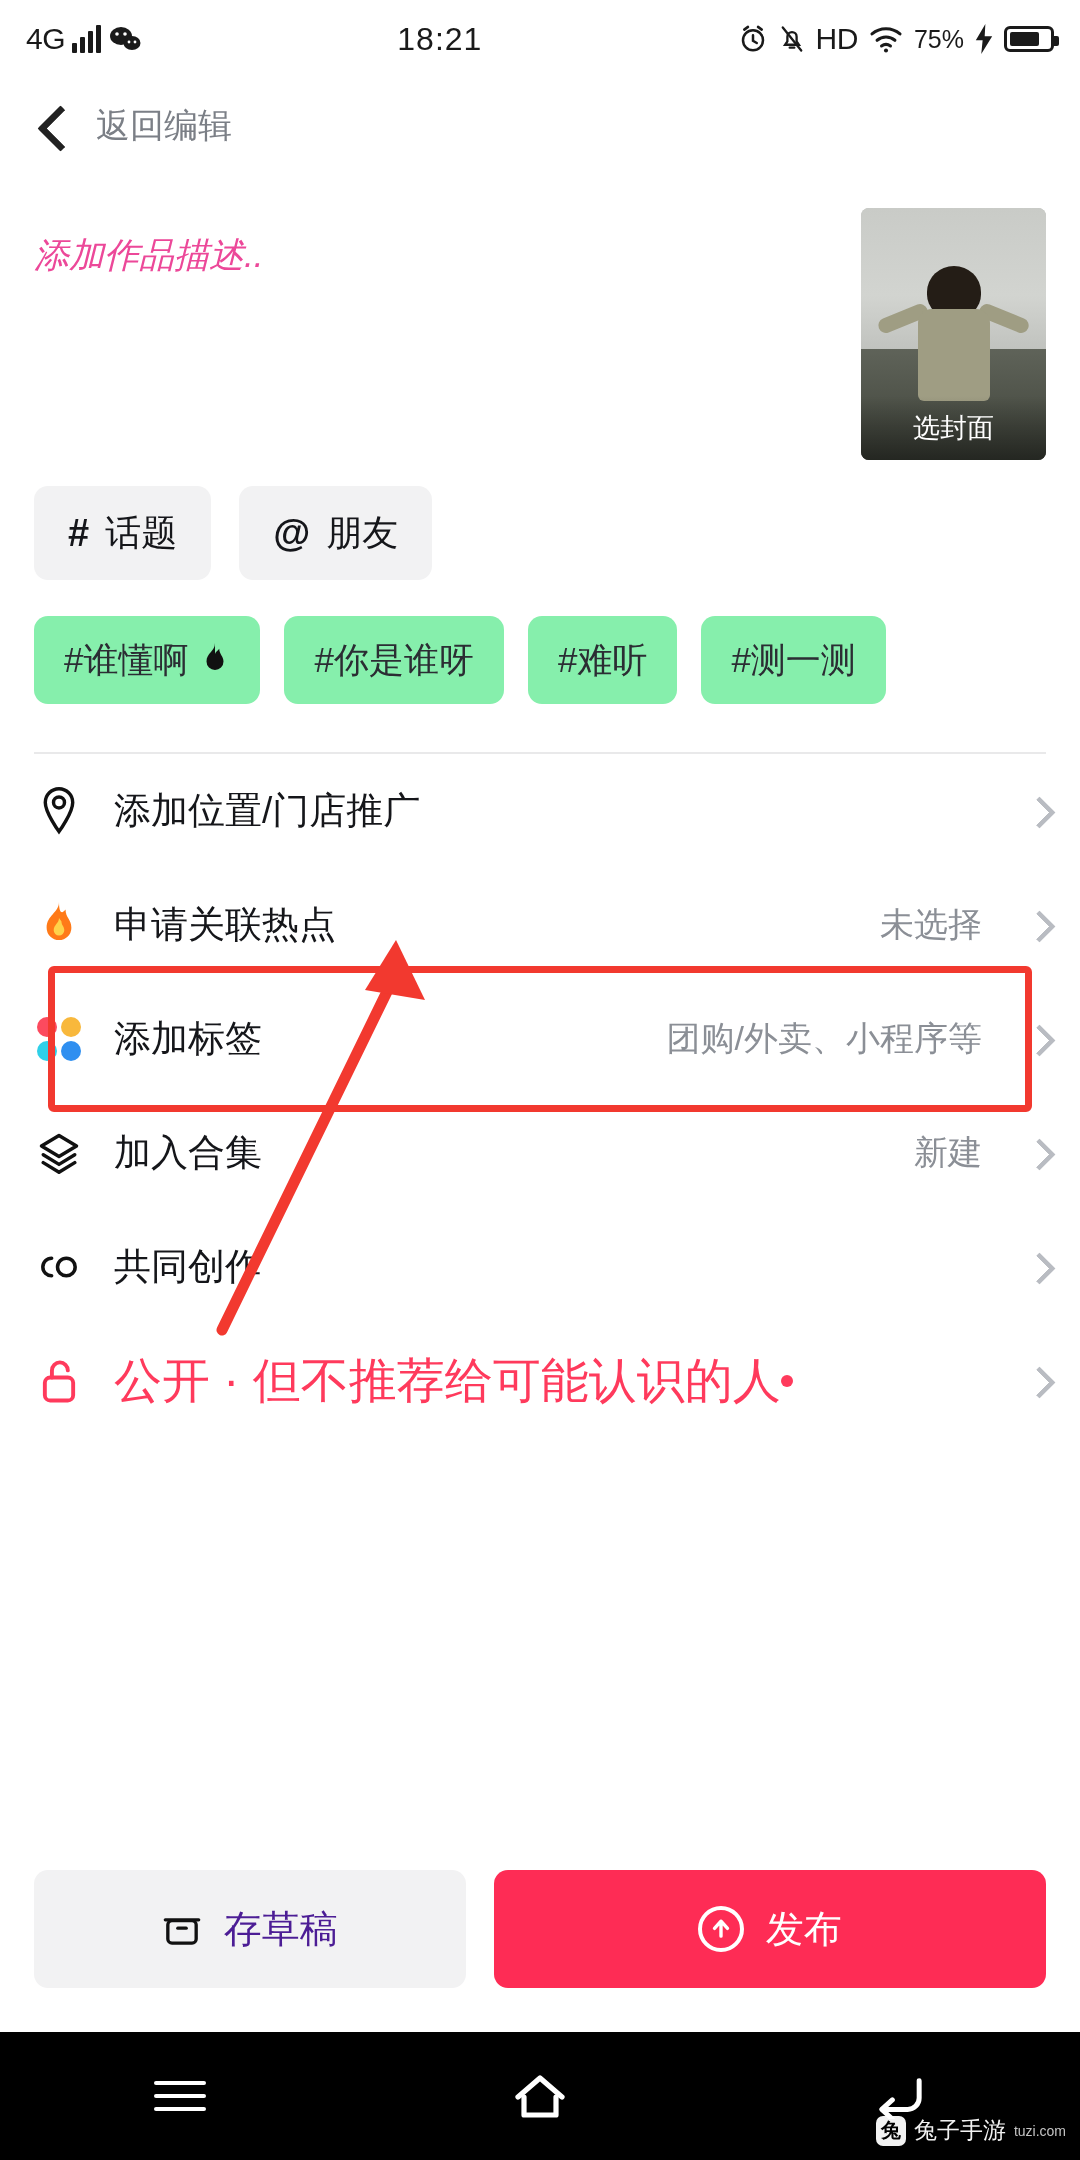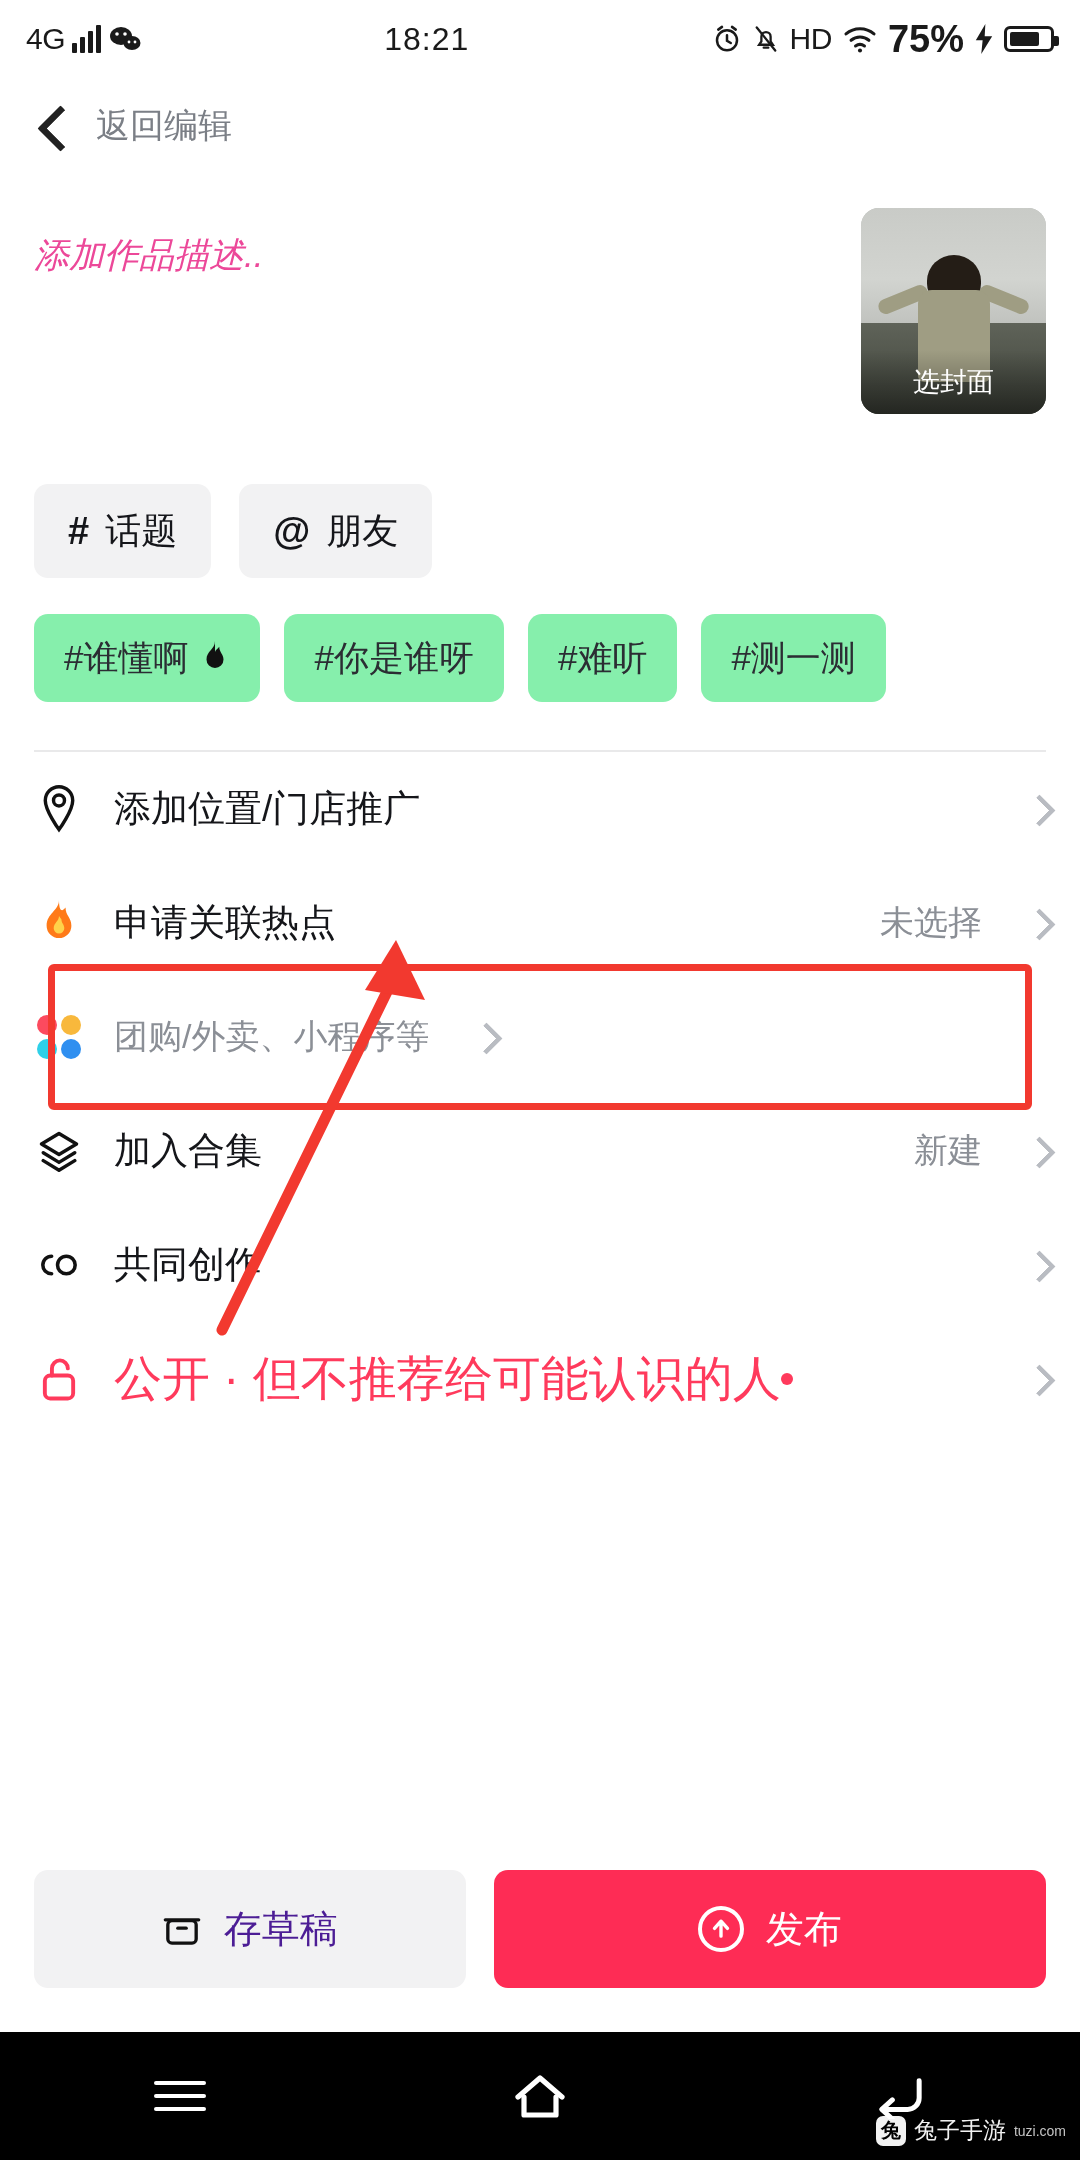--- a/index.html
+++ b/index.html
@@ -30,40 +30,40 @@
   .bars i:nth-child(3){height:22px;}
   .bars i:nth-child(4){height:28px;}
   .icon-svg { display:block; }
   .batt {
     width:50px; height:26px; border:3px solid #1a1a1a; border-radius:6px;
     position:relative; display:flex; align-items:center; padding:3px;
   }
   .batt::after{ content:""; position:absolute; right:-8px; top:7px; width:5px; height:10px;
     background:#1a1a1a; border-radius:0 2px 2px 0; }
   .batt span{ display:block; height:100%; width:75%; background:#1a1a1a; border-radius:2px; }
-  .pct { font-size:38px; font-weight:700; }
+  .pct { font-size:25px; font-weight:400; }
 
   
   .topnav { height:96px; flex:0 0 96px; display:flex; align-items:center; padding:0 34px; gap:28px; }
   .back-chevron { width:34px; height:34px; flex:0 0 34px; position:relative; }
   .back-chevron::before{
     content:""; position:absolute; left:10px; top:3px;
     width:26px; height:26px; border-left:7px solid #222; border-bottom:7px solid #222;
     transform:rotate(45deg); border-radius:2px;
   }
   .topnav-title { font-size:34px; color:#7b7f86; }
 
   
   .desc-wrap { display:flex; padding:34px 34px 0 34px; }
   .desc-box { flex:1; min-height:250px; padding-top:22px; }
   .desc-placeholder { font-size:35px; color:#ec4899; line-height:1.4;font-style:italic; }
 
   .cover {
-    width:185px; height:206px; flex:0 0 185px; margin-left:18px;
-    border-radius:18px; overflow:hidden; position:relative;
+    width:185px; height:252px; flex:0 0 185px; margin-left:18px;
+    border-radius:8px; overflow:hidden; position:relative;
     background:linear-gradient(#b9bcb8 0%, #c2c4c0 34%, #8f938c 46%, #6d716a 62%, #4b4f49 100%);
   }
   .cover .sky { position:absolute; inset:0 0 42% 0;
     background:linear-gradient(#c9cbc7,#d2d4d0 60%,#bfc1bd); }
   .cover .ground { position:absolute; left:0; right:0; bottom:0; height:44%;
     background:linear-gradient(#5f6359,#3e4239); }
   .cover .kid-head { position:absolute; left:50%; top:23%; width:54px; height:52px;
     transform:translateX(-50%); background:#241d16; border-radius:50% 50% 45% 45%; }
   .cover .kid-body { position:absolute; left:50%; top:40%; width:72px; height:92px;
     transform:translateX(-50%); background:#9f9d83; border-radius:14px 14px 6px 6px; }
@@ -296,20 +296,21 @@
     <div class="mrow">
       <span class="highlight-box"></span>
       <span class="micon">
         <span class="dots4">
           <b style="background:#fc4a5e"></b>
             <b style="background:#f8b83c"></b>
           <b style="background:#2fd0e8"></b>
             <b style="background:#2f8ff0"></b>
         </span>
       </span>
+      <span class="mlabel">添加标签</span>
       <span class="mvalue">团购/外卖、小程序等</span>
       <span class="chev"></span>
     </div>
 
     <div class="mrow">
       <span class="micon">
         <svg width="42" height="42" viewBox="0 0 24 24">
           <path d="M12 2 L22 8 L12 14 L2 8 Z" fill="none" stroke="#111" stroke-width="2" stroke-linejoin="round"></path>
           <path d="M3 13 L12 18.5 L21 13" fill="none" stroke="#111" stroke-width="2" stroke-linecap="round" stroke-linejoin="round"></path>
           <path d="M3 17.5 L12 23 L21 17.5" fill="none" stroke="#111" stroke-width="2" stroke-linecap="round" stroke-linejoin="round"></path>

